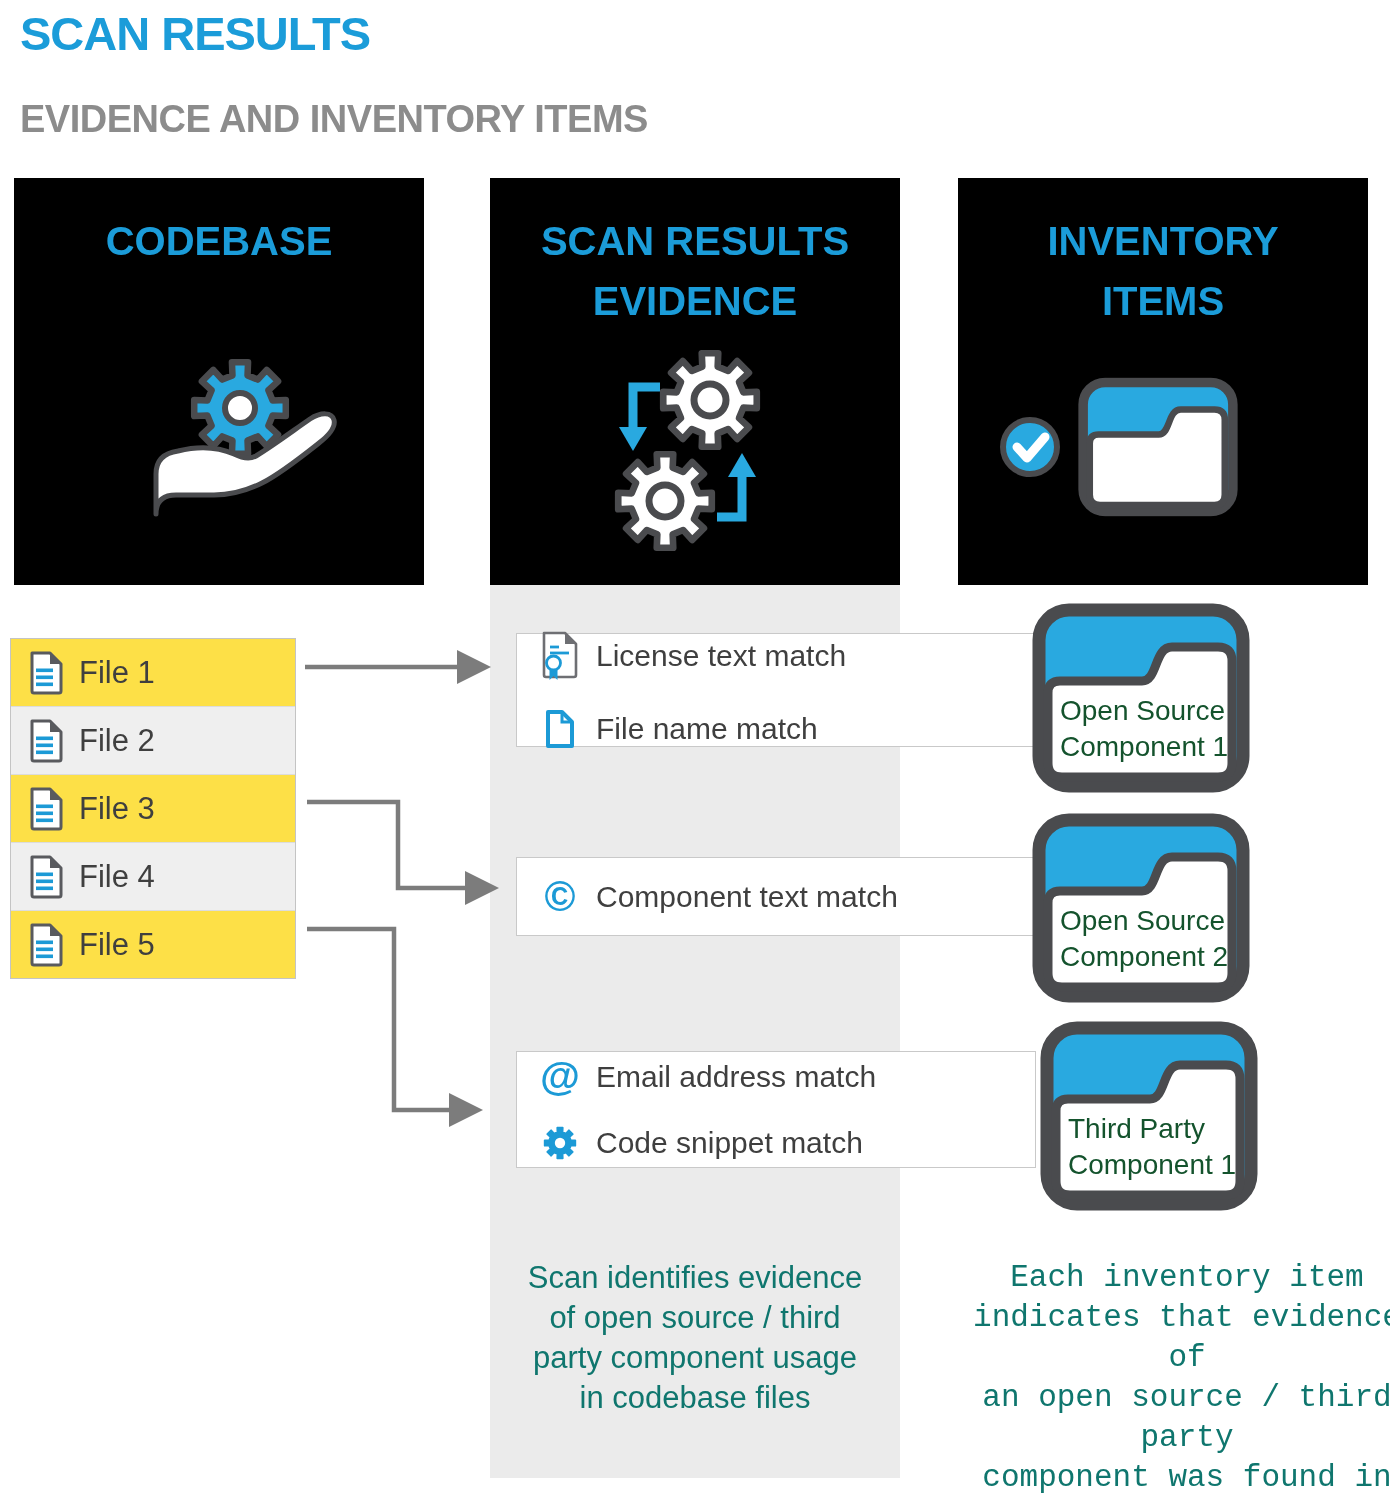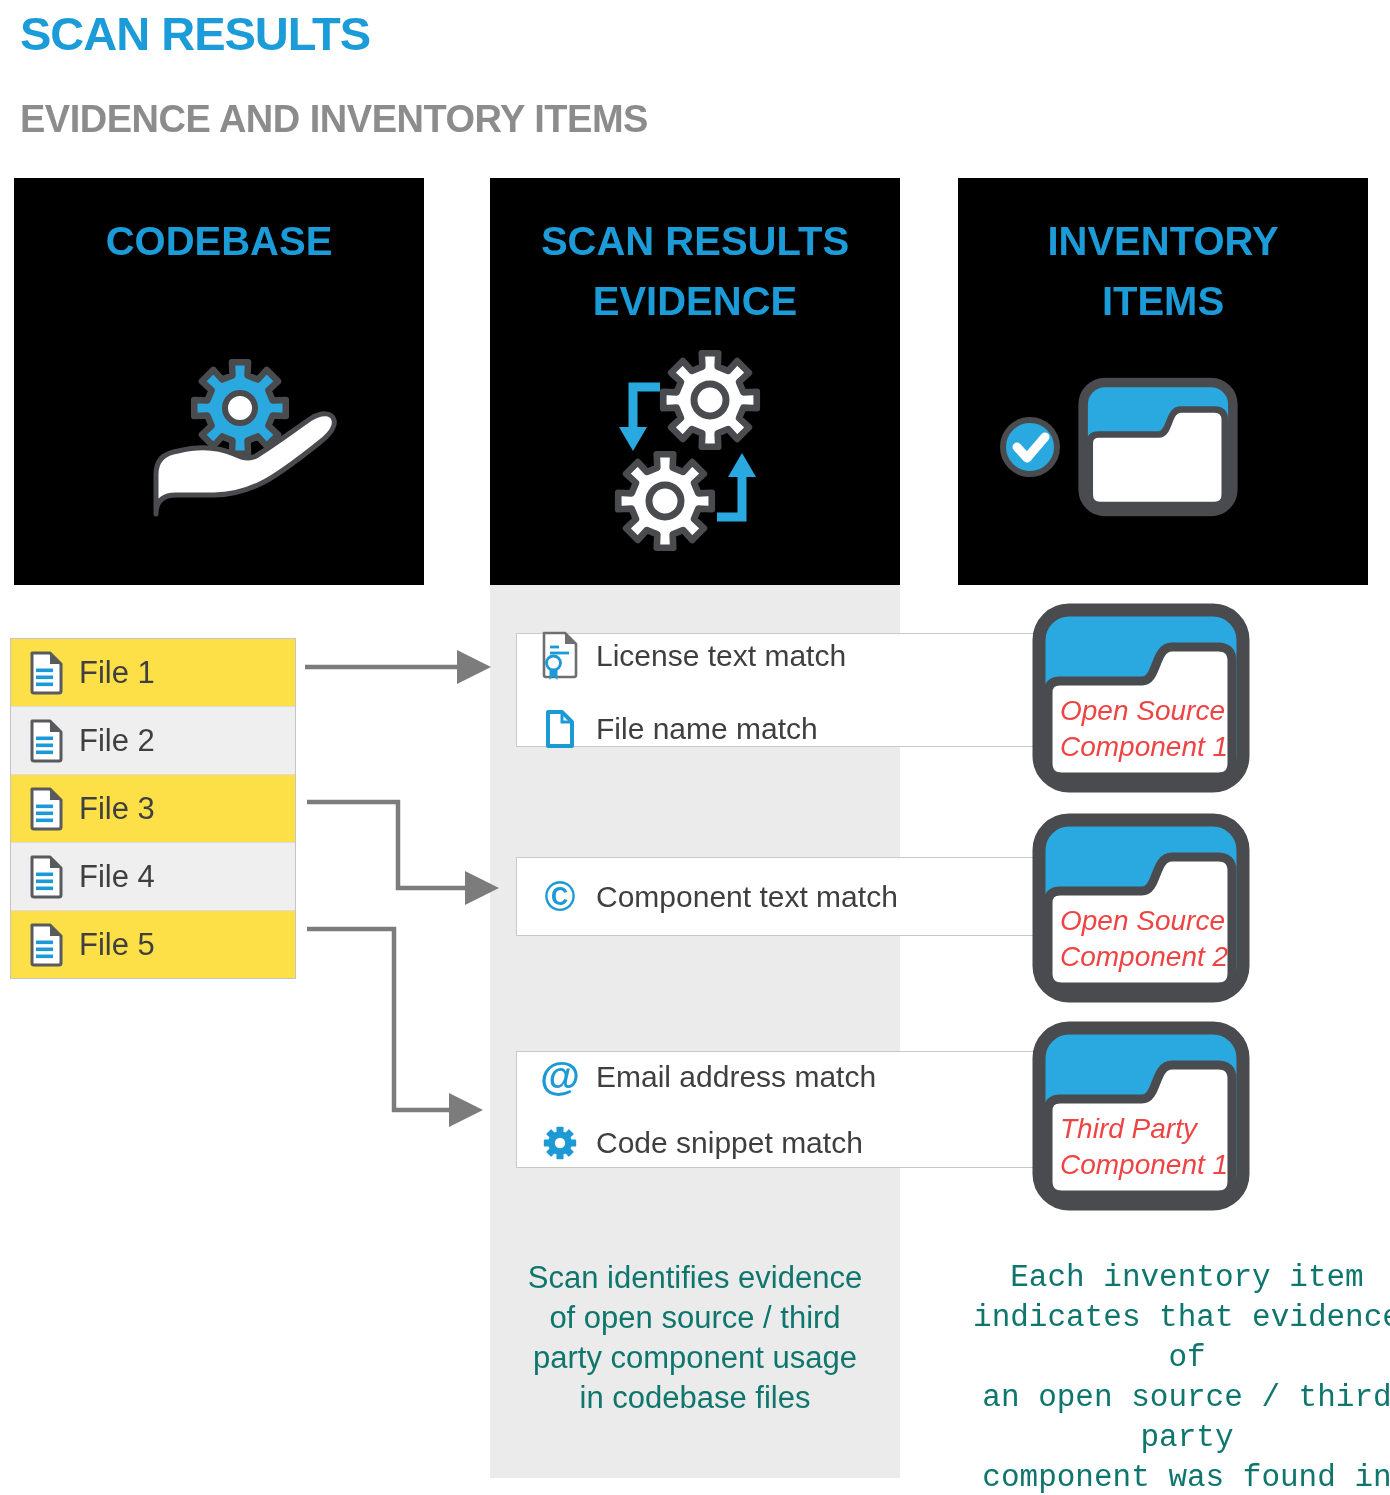--- a/index.html
+++ b/index.html
@@ -58,25 +58,25 @@
   }
   .ev-1{top:633px; height:114px;}
   .ev-2{top:857px; height:79px;}
   .ev-3{top:1051px; height:117px;}
   .evidence-item{display:flex; align-items:center; gap:13px; font-size:30px; color:#3F3F3F;}
   .icon-cell{width:46px; display:flex; justify-content:center; align-items:center; flex:0 0 46px;}
   .glyph-blue{color:#1C9AD6; font-weight:bold; font-size:40px; line-height:1;}
 
   
   .folder{position:absolute; left:1032px; width:218px; height:190px; z-index:3;}
-  .fold-1{top:603px;} .fold-2{top:813px;} .fold-3{top:1021px;}
+  .fold-1{top:603px;} .fold-2{top:813px;} .fold-3{top:1021px;margin-left:8px;}
   .folder svg{position:absolute; left:0; top:0;}
   .folder-label{
     position:absolute; left:28px; top:90px; width:178px;
-    font-size:28px; line-height:1.3; color:#ef4444;font-style:italic;
+    font-size:28px; line-height:1.3; color:#14532d;
   }
 
   
   .caption{
     position:absolute; top:1258px; font-size:31px; line-height:40px;
     color:#0f766e; text-align:center; z-index:2;
   }
   .caption-mid{left:488px; width:414px;}
   .caption-right{left:962px; width:450px;font-family:Liberation Mono, monospace;}
 </style>

